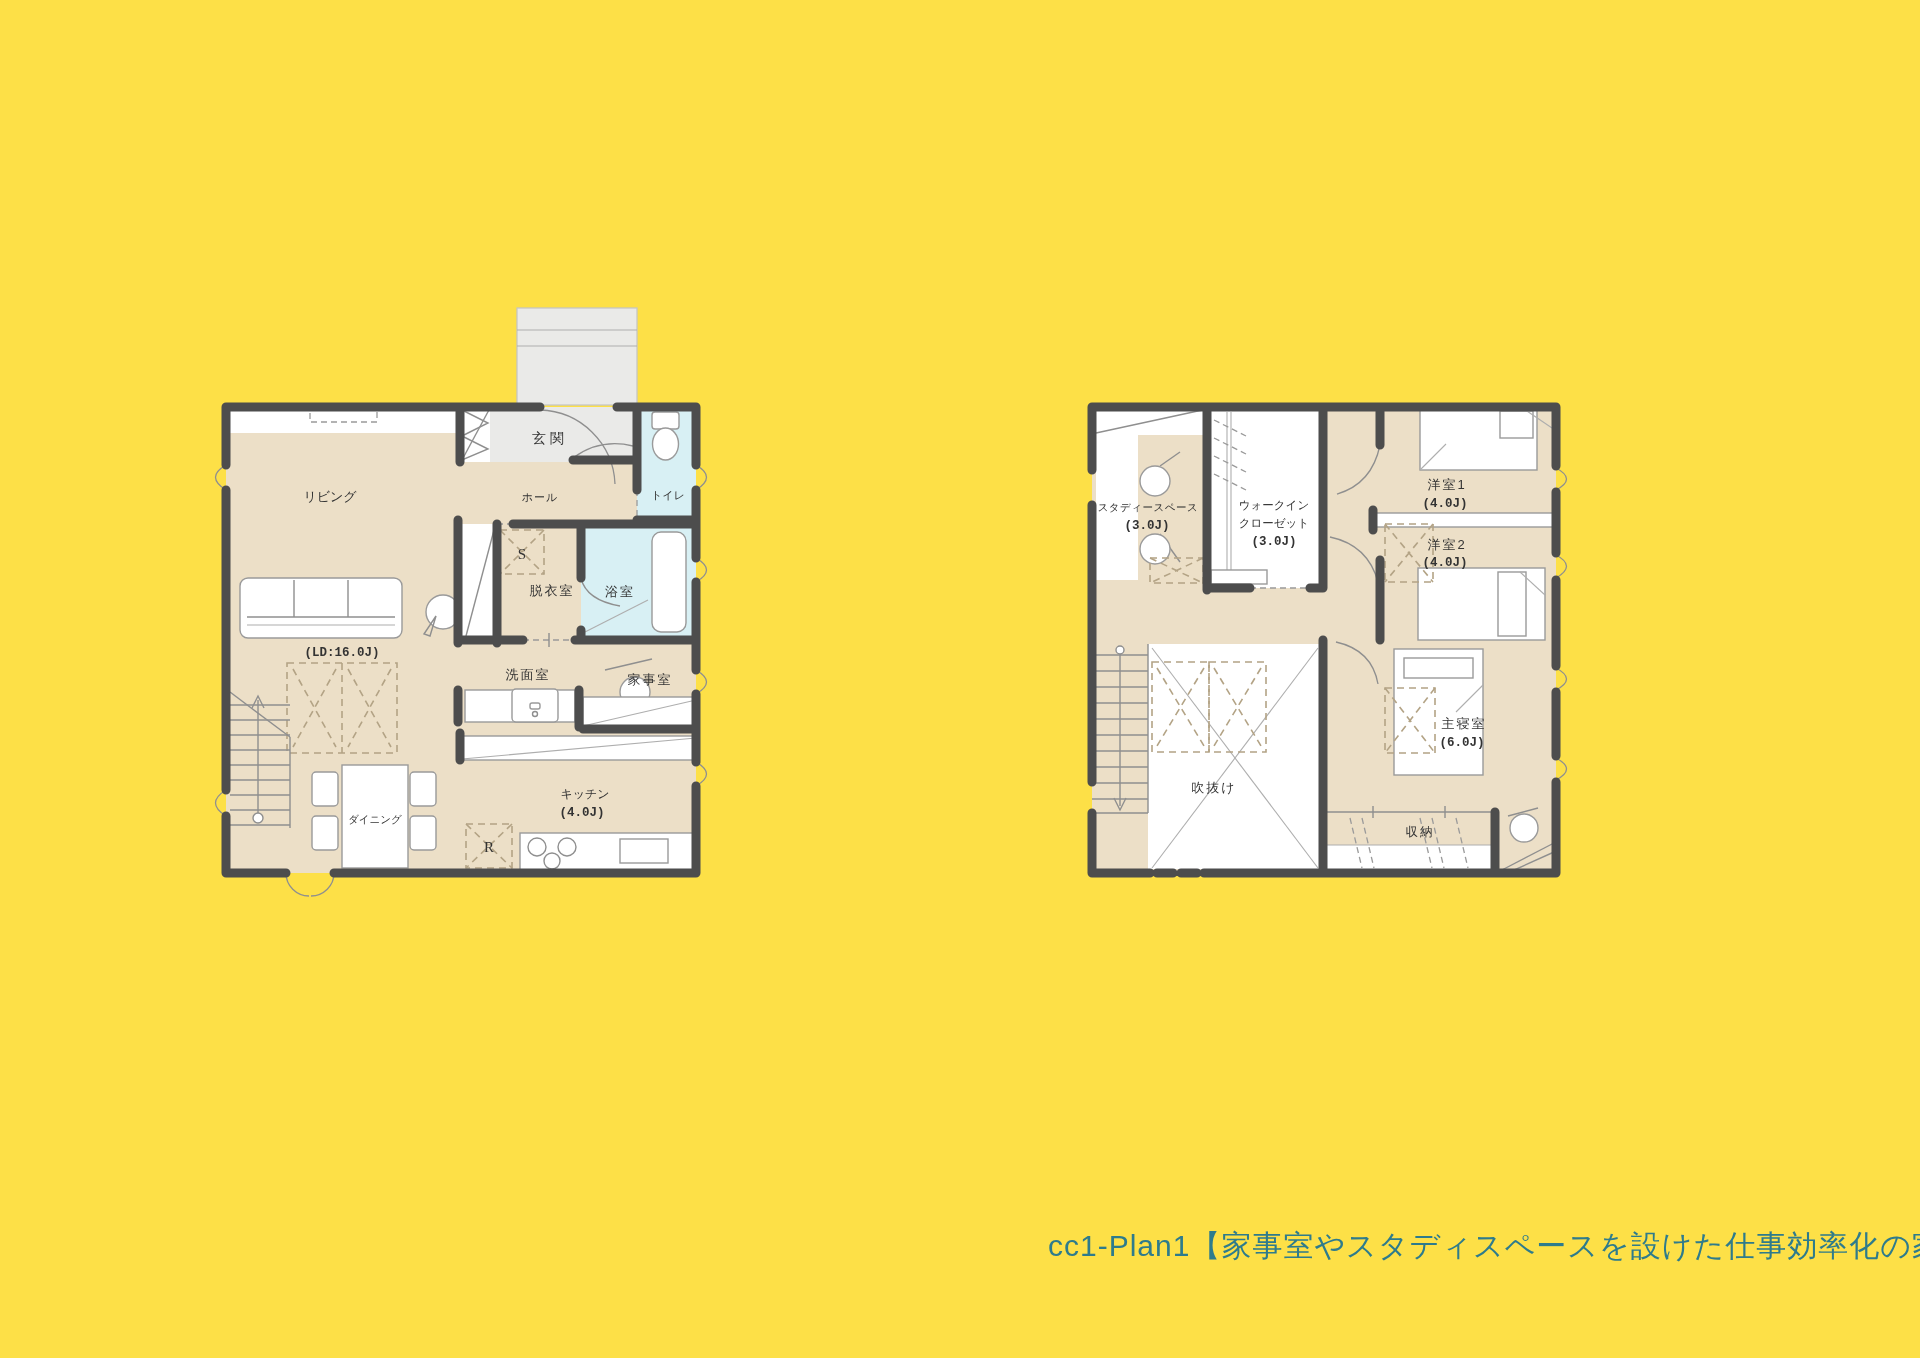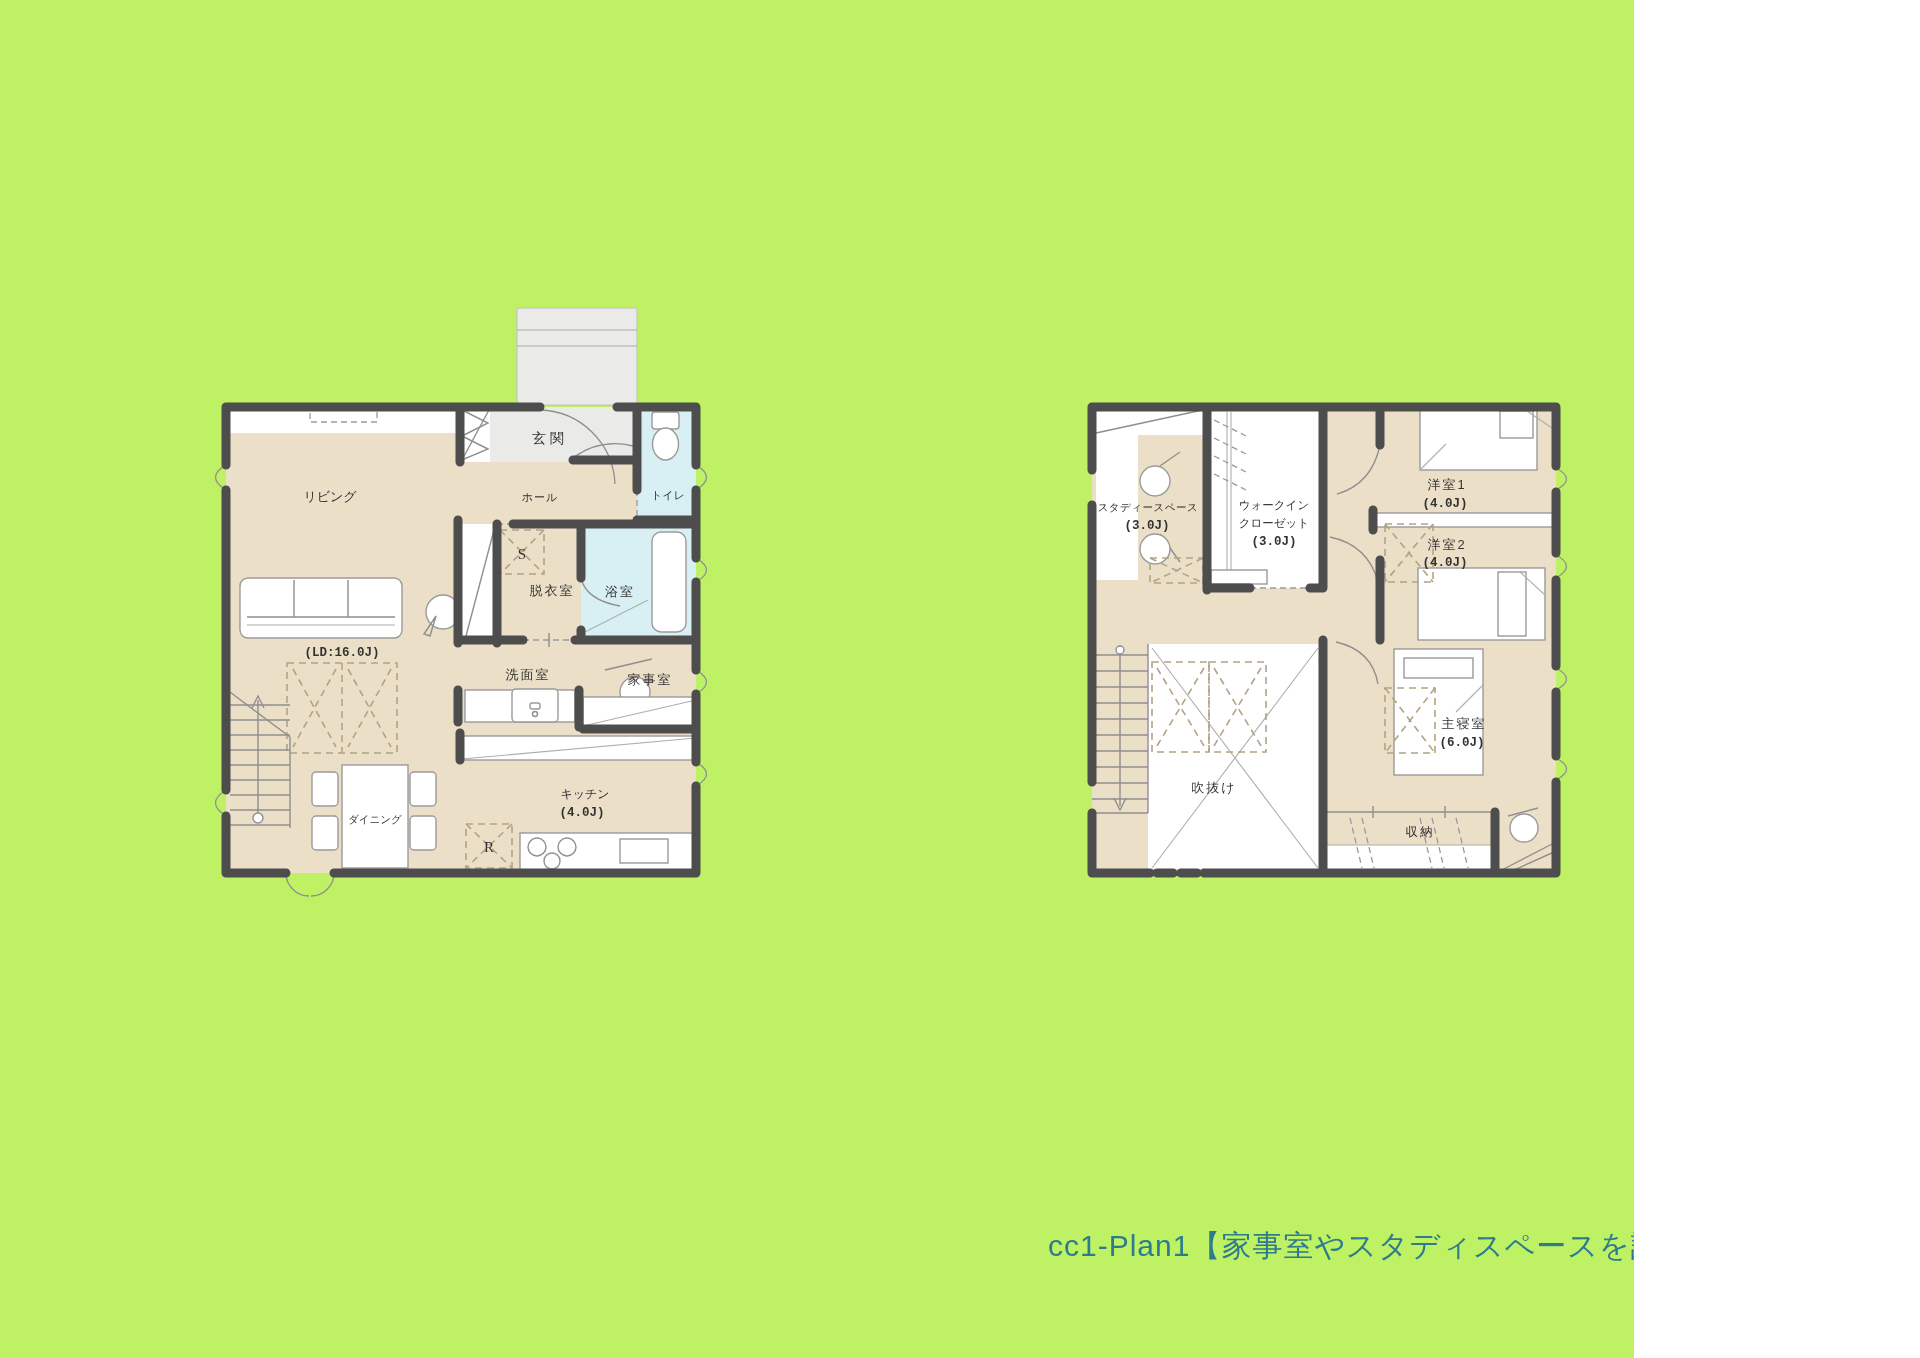--- a/index.html
+++ b/index.html
@@ -1,16 +1,16 @@
 <!DOCTYPE html>
 <html><head>
 <meta charset="utf-8">
 <style>
   html,body{margin:0;padding:0;background:#ffffff;}
-  #canvas{position:relative;width:1634px;height:1358px;background:#bef264;overflow:hidden;
+  #canvas{position:relative;width:1920px;height:1358px;background:#fde047;overflow:hidden;
           font-family:"Liberation Sans",sans-serif;}
   .plan{position:absolute;}
   #plan1{left:150px;top:230px;}
   #plan2{left:1060px;top:380px;}
   #caption{position:absolute;left:1048px;top:1226px;width:870px;
            font-size:30px;font-weight:500;letter-spacing:1px;color:#2e7b8c;
            font-family:"Liberation Sans",sans-serif;white-space:nowrap;}
   
   .wall{stroke:#4d4d4d;stroke-width:9;stroke-linecap:round;fill:none;}
   .thin{stroke:#8f8f8f;stroke-width:1.4;fill:none;}

